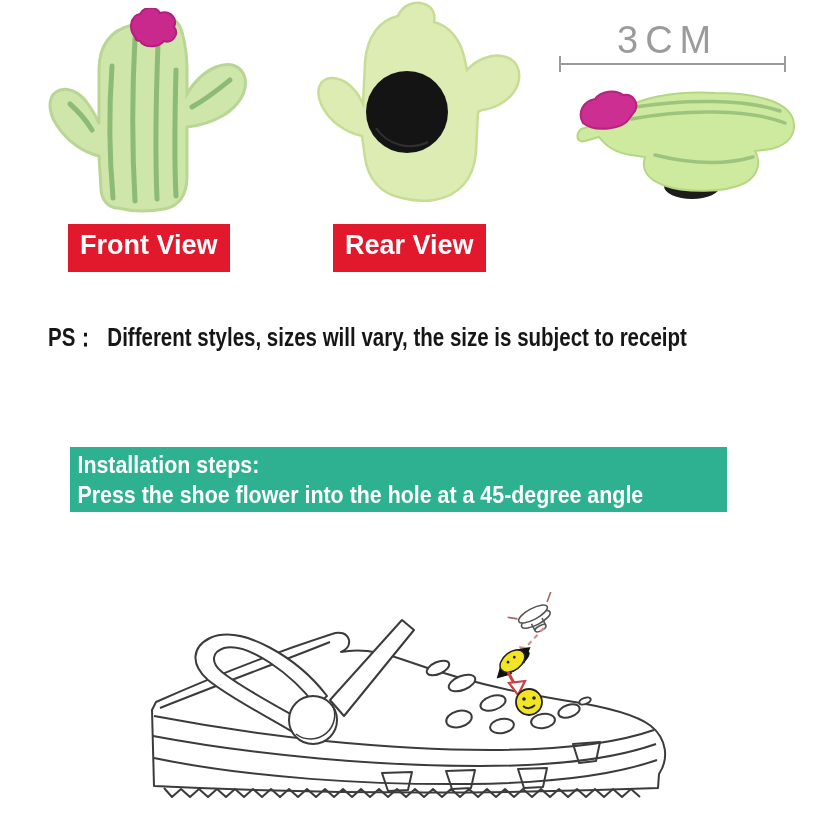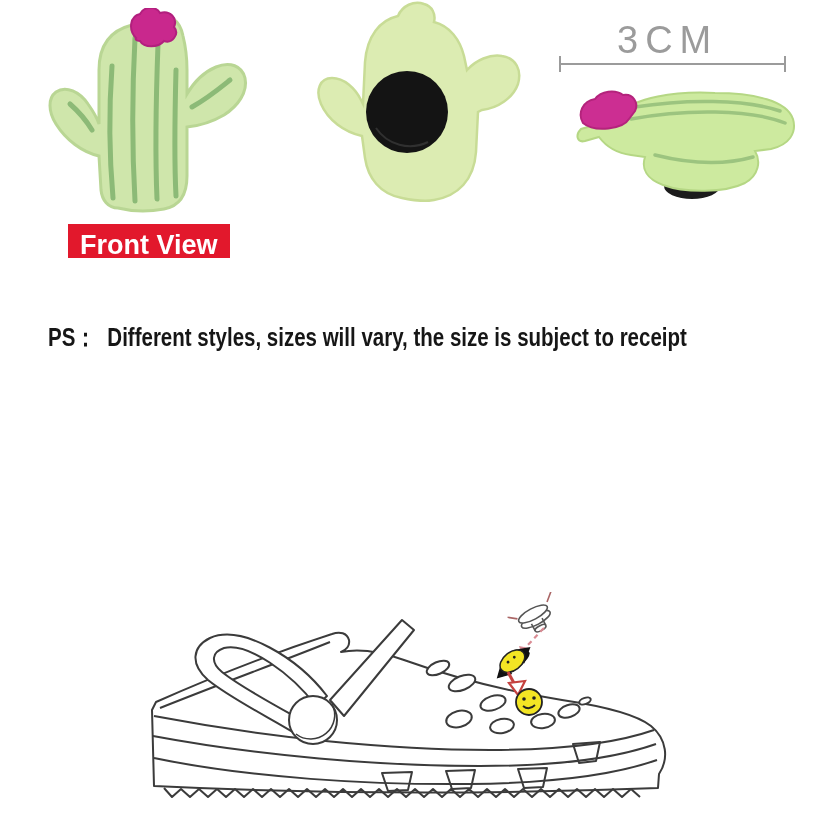--- a/index.html
+++ b/index.html
@@ -1,21 +1,21 @@
 <!DOCTYPE html>
 <html><head>
 <meta charset="utf-8">
 <style>
   html,body{margin:0;padding:0;background:#fff;}
   #page{position:relative;width:820px;height:820px;background:#ffffff;overflow:hidden;
         font-family:"Liberation Sans",sans-serif;}
   .abs{position:absolute;}
   
   .view-label{position:absolute;background:#e2182c;color:#ffffff;font-weight:bold;
-      font-size:27px;line-height:42px;height:34px;padding:0 12px;white-space:nowrap;
+      font-size:27px;line-height:42px;height:48px;padding:0 12px;white-space:nowrap;
       letter-spacing:0px;}
   
   #ps-note{position:absolute;left:48px;top:321px;white-space:nowrap;color:#161616;
       font-weight:bold;font-size:25px;transform:scaleX(0.82);transform-origin:left center;}
   #ps-note .ps-prefix{margin-right:14px;}
   
   #install-banner{position:absolute;left:70px;top:447px;width:657px;height:65px;
       background:#2eb191;color:#ffffff;font-weight:bold;}
   #install-banner .line{display:block;white-space:nowrap;font-size:23px;line-height:30px;
       transform:scaleX(0.93);transform-origin:left center;padding-left:8px;}
@@ -77,25 +77,30 @@
     <g stroke="#9cc47f" stroke-width="3.5" fill="none" stroke-linecap="round">
       <path d="M 60,22 C 110,14 170,14 205,26"></path>
       <path d="M 56,34 C 110,24 175,24 210,38"></path>
       <path d="M 80,70 C 120,80 150,80 178,72"></path>
     </g>
     <path d="M 8,38 C 2,28 8,16 20,14 C 26,6 40,4 48,10 C 58,8 64,18 60,26
              L 54,34 C 48,44 20,48 8,38 Z" fill="#cc2e92" stroke="#b4237c" stroke-width="2"></path>
   </svg>
 
   <div class="view-label" style="left:68px;top:224px">Front View</div>
+  <div class="view-label" style="left:333px;top:224px">Rear View</div>
 
   <div id="ps-note">
     <span class="ps-prefix">PS：</span><span>Different styles, sizes will vary, the size is subject to receipt</span>
   </div>
 
+  <div id="install-banner">
+    <span class="line first">Installation steps:</span>
+    <span class="line">Press the shoe flower into the hole at a 45-degree angle</span>
+  </div>
 
   <svg class="abs" style="left:130px;top:592px" width="560" height="228" viewBox="0 0 560 228">
     <g fill="#ffffff" stroke="#3b3b3b" stroke-width="2" stroke-linejoin="round">
 
       <path d="M 26,110 C 80,86 140,62 202,42 C 210,39 217,41 219,48 C 220,54 216,58 211,60
                C 230,56 252,60 274,68 C 330,88 382,100 432,108 C 472,114 506,122 521,134
                C 537,147 539,167 529,182 L 528,196 Q 270,206 24,194 L 22,118 Z"></path>
 
       <path d="M 30,116 C 90,92 150,70 200,50" fill="none"></path>
 

